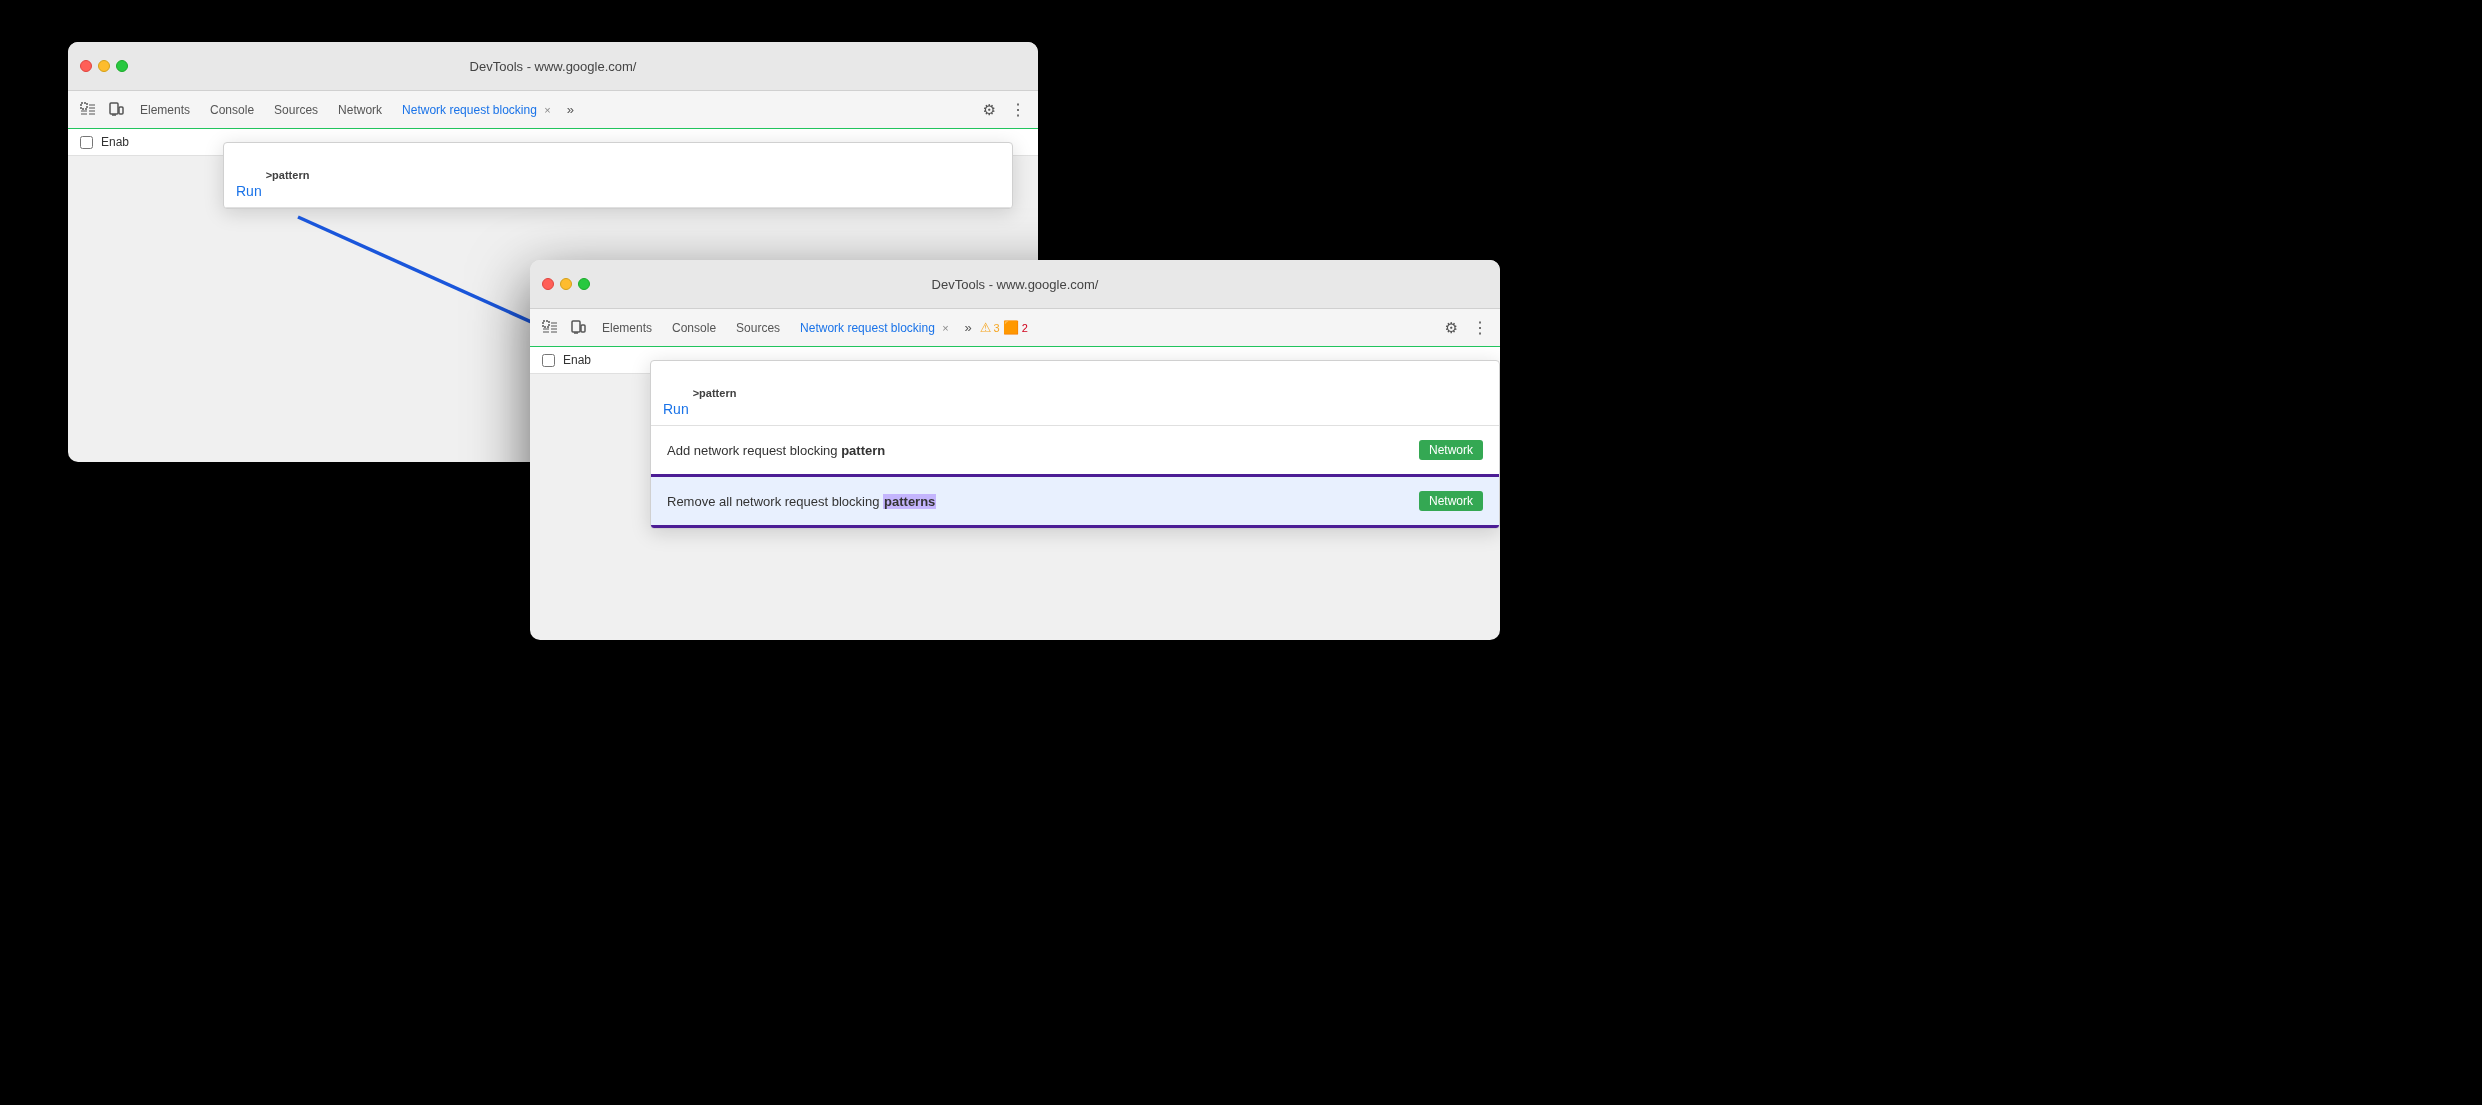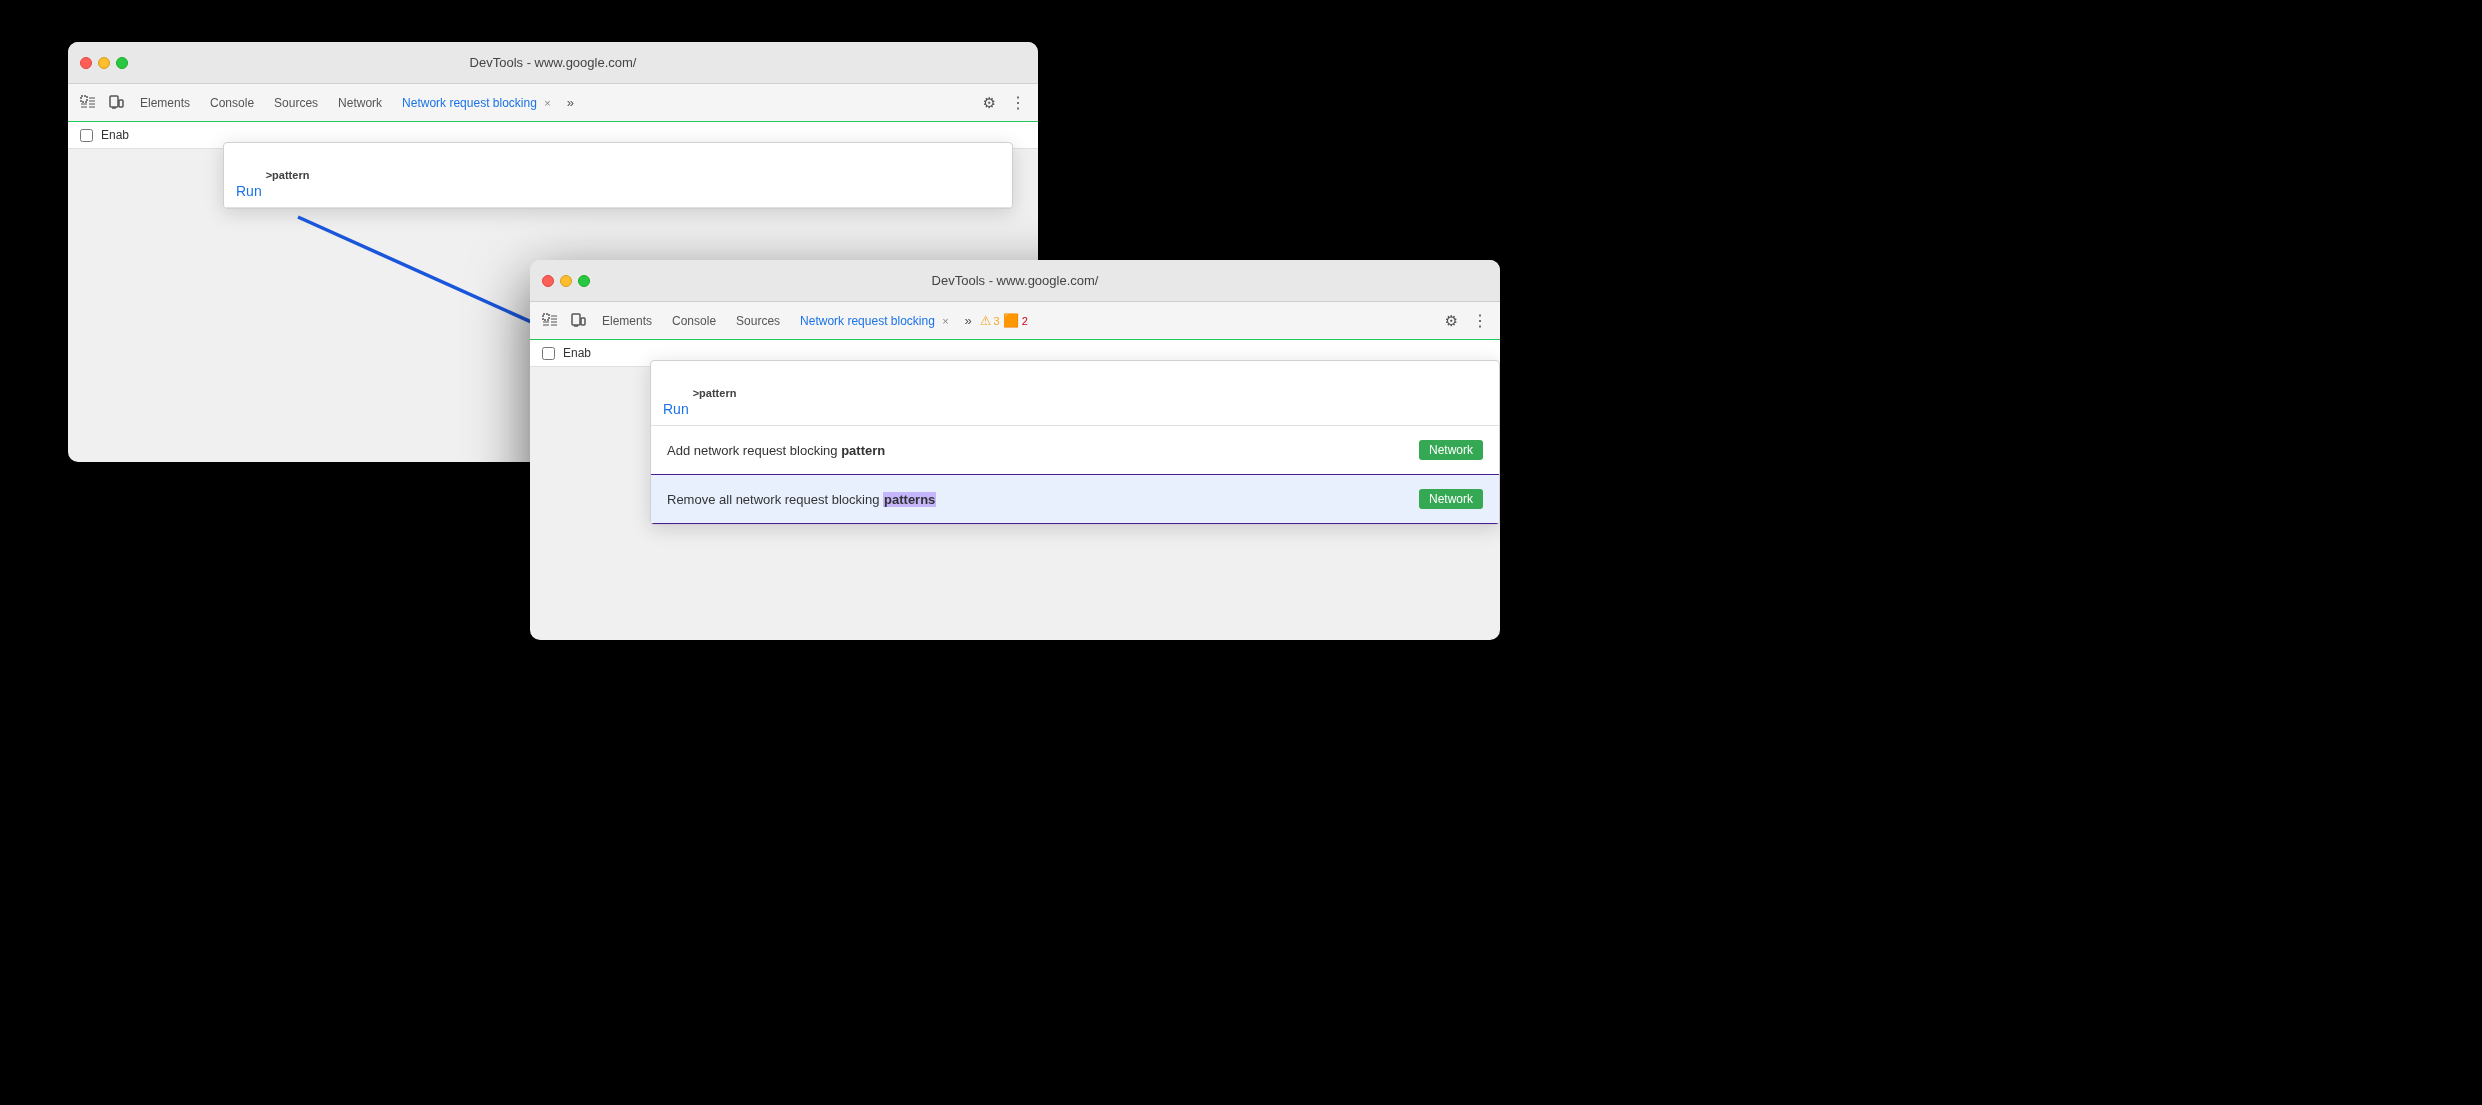--- a/index.html
+++ b/index.html
@@ -20,21 +20,21 @@
       width: 970px;
       height: 420px;
       background: #f0f0f0;
       border-radius: 10px;
       box-shadow: 0 20px 60px rgba(0,0,0,0.5);
       overflow: hidden;
     }
 
     .titlebar {
       background: #e8e8e8;
-      height: 42px;
+      height: 49px;
       display: flex;
       align-items: center;
       justify-content: center;
       position: relative;
       border-bottom: 1px solid #d0d0d0;
     }
 
     .titlebar-title {
       font-size: 13px;
       color: #444;
@@ -224,21 +224,21 @@
       border-radius: 4px;
       box-shadow: 0 4px 20px rgba(0,0,0,0.15);
       overflow: hidden;
     }
 
     .cmd-result-row {
       padding: 14px 16px;
       display: flex;
       align-items: center;
       justify-content: space-between;
-      border-bottom: 1px solid #4c1d95;
+      border-bottom: 3px solid #4c1d95;
       font-size: 13px;
       color: #333;
       cursor: pointer;
     }
 
     .cmd-result-row.highlighted {
       background: #e8f0fe;
     }
 
     .network-badge {

